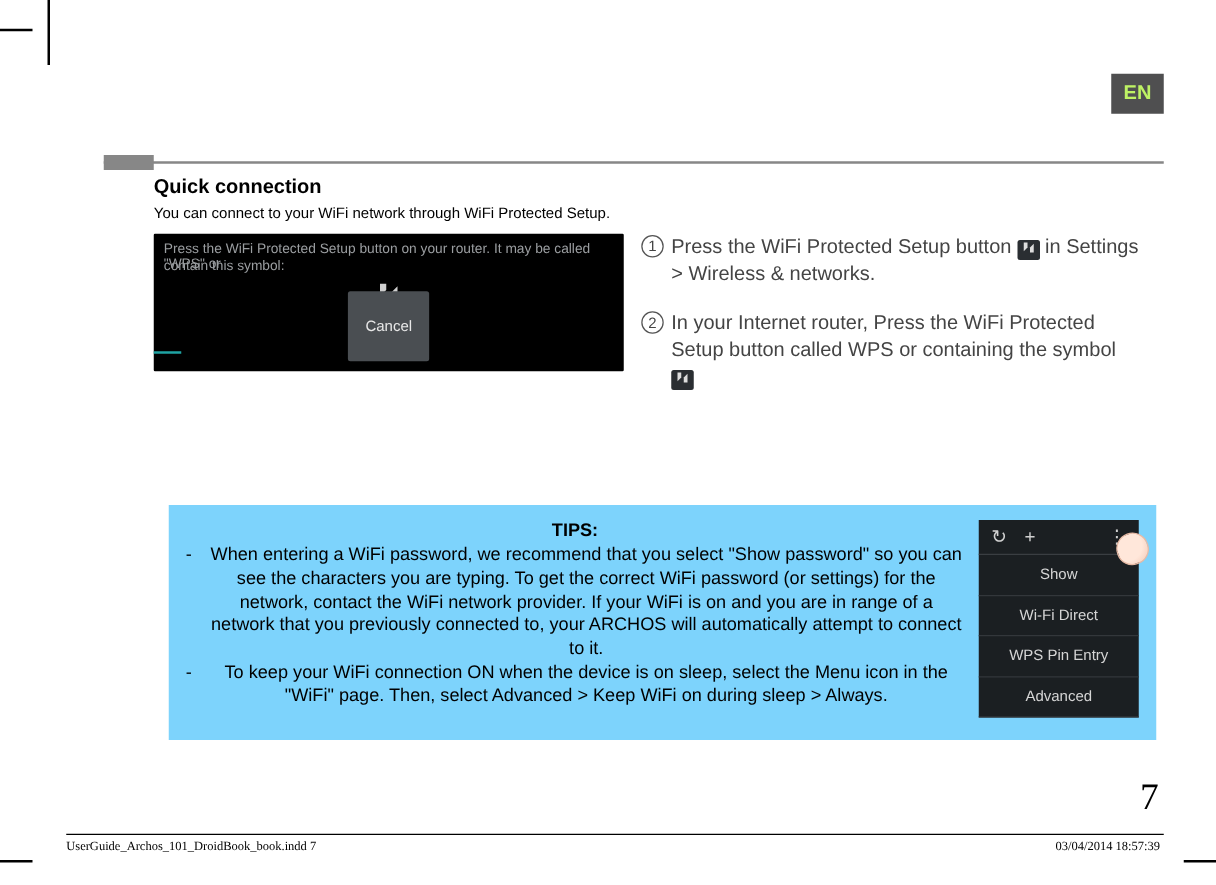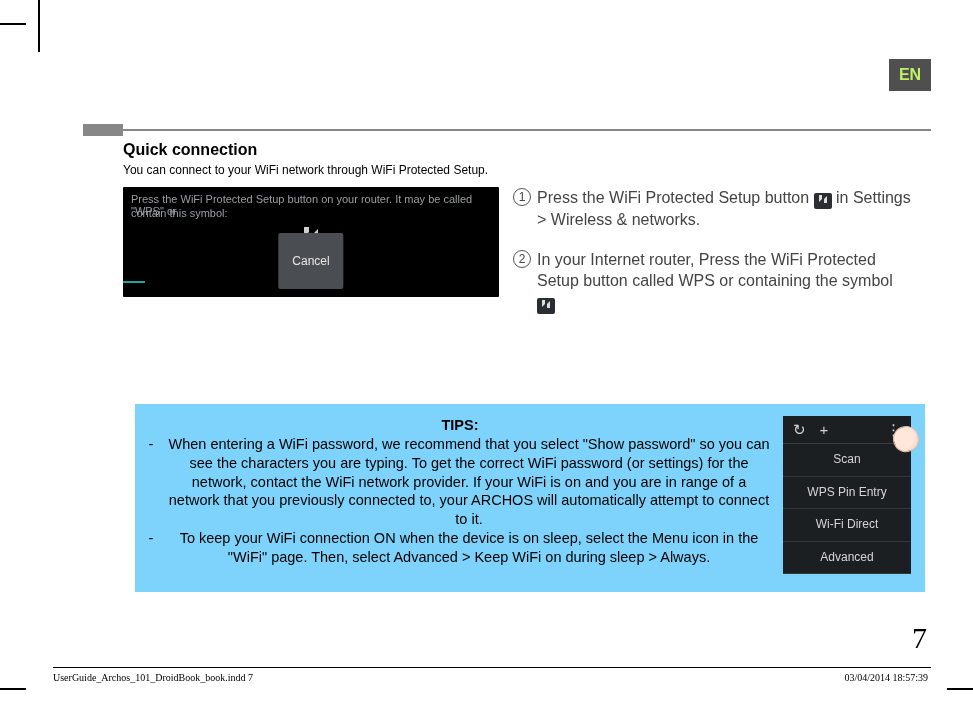--- a/index.html
+++ b/index.html
@@ -230,23 +230,23 @@
           <div class="dash">-</div>
           <div>To keep your WiFi connection ON when the device is on sleep, select the Menu icon in the "WiFi" page. Then, select Advanced &gt; Keep WiFi on during sleep &gt; Always.</div>
         </div>
       </div>
       <div class="menu-shot">
         <div class="topbar">
           <span>↻</span>
           <span>+</span>
           <span style="margin-left:auto">⋮</span>
         </div>
-        <div class="item">Scan</div>
+        <div class="item">Show</div>
+        <div class="item">Wi-Fi Direct</div>
         <div class="item">WPS Pin Entry</div>
-        <div class="item">Wi-Fi Direct</div>
         <div class="item">Advanced</div>
         <div class="finger"></div>
       </div>
     </div>
   </div>
 
   <div class="pagenum">7</div>
 </div>
 
 <div class="footer">

